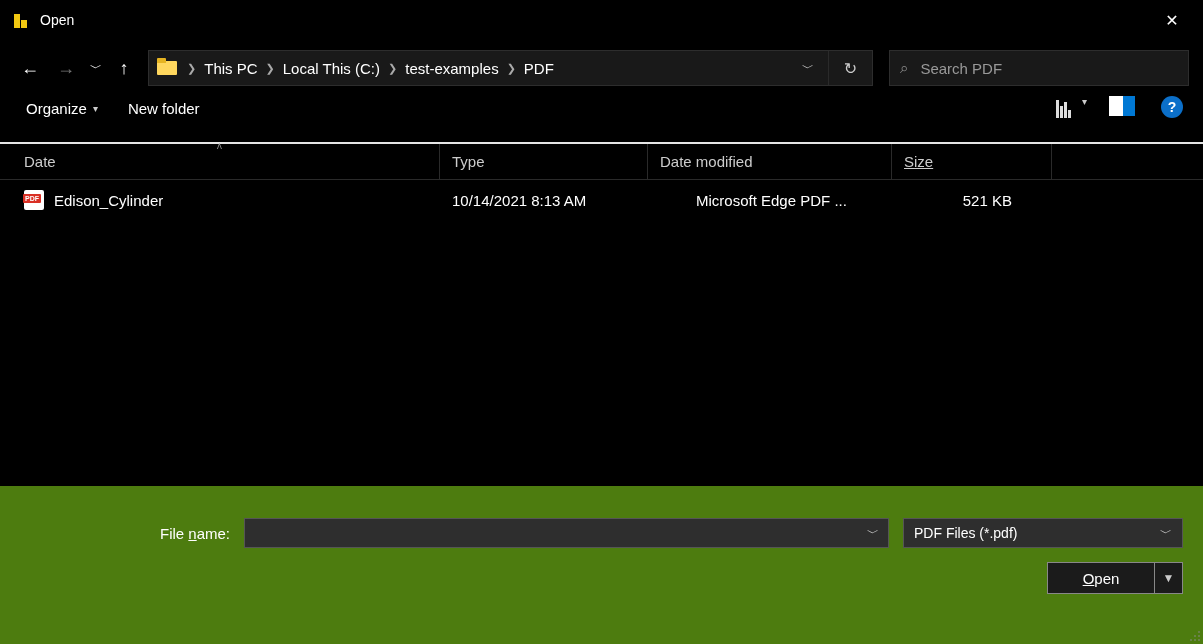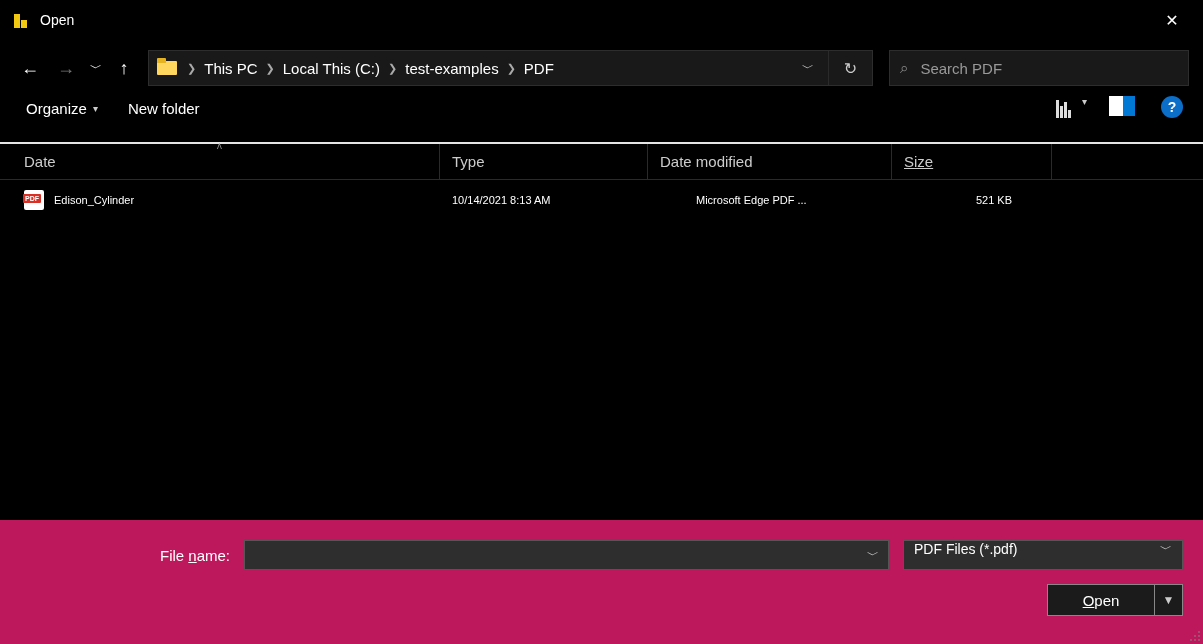--- a/index.html
+++ b/index.html
@@ -54,37 +54,37 @@
 
 .columns { height:36px; display:flex; align-items:center; border-bottom:1px solid #2a2a2a; font-size:15px; color:#ccc; background:#000;}
 .columns .col { padding:0 12px; border-right:1px solid #2a2a2a; height:100%; display:flex; align-items:center; cursor:pointer; position:relative;}
 .columns .col.name{ width:440px; padding-left:24px;}
 .columns .col.date{ width:244px;}
 .columns .col.type{ width:208px;}
 .columns .col.size{ width:160px;text-decoration:underline;}
 .col .sort-ind{ position:absolute; top:-3px; left:50%; transform:translateX(-50%); font-size:10px; color:#999;}
 
 .filelist { background:#000; height:330px; overflow:auto;}
-.row { height:40px; display:flex; align-items:center; font-size:11px; color:#fff; cursor:pointer;}
+.row { height:40px; display:flex; align-items:center; font-size:15px; color:#fff; cursor:pointer;}
 .row .c{ padding:0 12px; display:flex; align-items:center;}
 .row .c.name{ width:440px; padding-left:24px; gap:10px;}
 .row .c.date{ width:244px;text-align:right;}
 .row .c.type{ width:208px; white-space:nowrap; overflow:hidden; text-overflow:ellipsis;}
 .row .c.size{ width:160px; justify-content:flex-end; padding-right:40px;}
 .pdf-icon{ width:20px; height:20px; background:#fff; border-radius:2px; position:relative; flex-shrink:0;}
 .pdf-icon::before{content:"PDF"; position:absolute; left:-1px; top:4px; background:#d93025; color:#fff; font-size:7px; font-weight:bold; padding:1px 2px; border-radius:1px;}
 
-.footer { position:absolute; bottom:0; left:0; right:0; height:124px; background:#be185d; padding-top:20px;}
+.footer { position:absolute; bottom:0; left:0; right:0; height:158px; background:#4d7c0f; padding-top:32px;}
 .fn-row{ display:flex; align-items:center; padding:0 20px; gap:14px;}
 .fn-label{ font-size:15px; color:#fff; margin-left:140px;}
 .fn-label .ul{text-decoration:underline;}
 .fn-input{ flex:1; height:30px; background:#2e2e2e; border:1px solid #555; display:flex; align-items:center; }
 .fn-input input{ flex:1; background:transparent; border:none; outline:none; color:#fff; padding:0 8px; font-size:14px;}
 .fn-input .dd{ width:30px; text-align:center; color:#ccc; font-size:12px; cursor:pointer;}
-.filter{ width:280px; height:30px; background:#2e2e2e; border:1px solid #555; display:flex; align-items:flex-start; padding:0 10px; cursor:pointer;}
+.filter{ width:280px; height:30px; background:#2e2e2e; border:1px solid #555; display:flex; align-items:center; padding:0 10px; cursor:pointer;}
 .filter .txt{ flex:1; font-size:14px;}
 .filter .dd{ color:#ccc; font-size:12px;}
 
 .btn-row{ display:flex; justify-content:flex-end; padding:14px 20px 0 0; gap:10px;}
 .btn{ height:32px; border:1px solid #888; background:#1b1b1b; color:#fff; font-size:15px; display:flex; align-items:center; justify-content:center; cursor:pointer;}
 .btn.open{ width:108px;}
 .btn.open .ul{text-decoration:underline;}
 .btn.open-drop{ width:28px; border-left:none; font-size:12px; color:#ccc;}
 .btn.cancel{ width:130px;}
 

